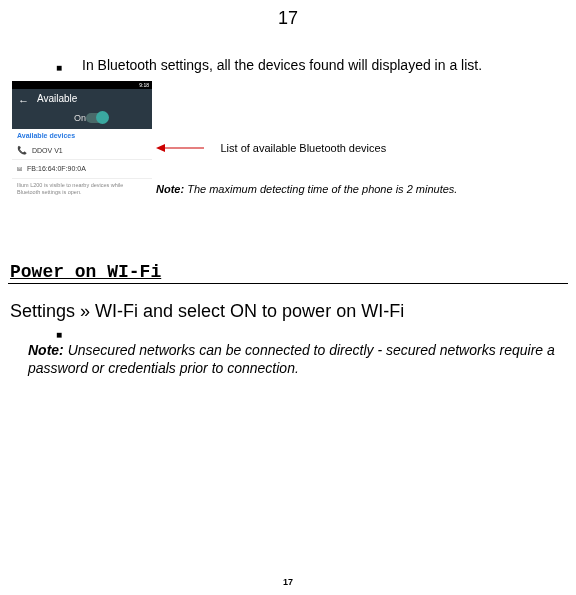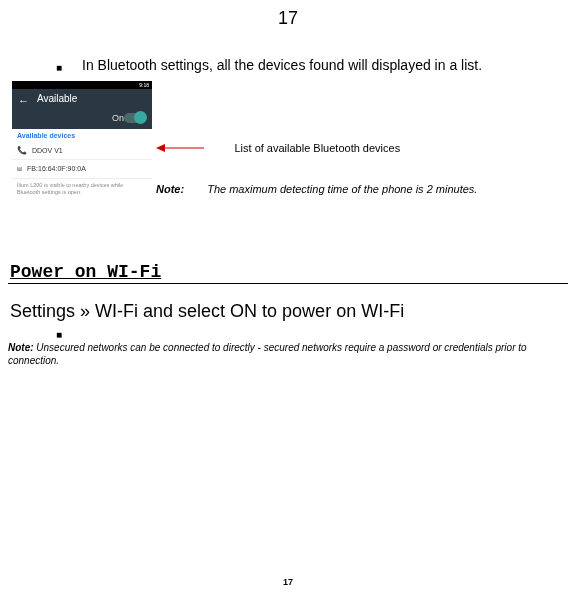--- a/index.html
+++ b/index.html
@@ -58,21 +58,21 @@
       align-items: center;
       gap: 8px;
       font-size: 10px;
     }
     .bt-arrow { font-size: 11px; }
     .bt-on-row {
       background: #2a3843;
       color: #ddd;
       padding: 4px 6px 6px 24px;
       display: flex;
-      justify-content: flex-end;
+      justify-content: center;
       align-items: center;
       font-size: 9px;
     }
     .toggle {
       width: 22px;
       height: 10px;
       background: #4a6a6a;
       border-radius: 5px;
       position: relative;
     }
@@ -115,29 +115,29 @@
       margin-left: 4px;
       padding-top: 58px;
     }
     .arrow-red {
       display: inline-block;
       vertical-align: middle;
     }
     .list-label {
       font-size: 11px;
       display: inline-block;
-      margin-left: 24px;
+      margin-left: 10px;
       vertical-align: middle;
     }
     .detect-note {
       font-size: 11px;
       margin-top: 26px;
     }
     .detect-note .label { font-weight: bold; font-style: italic; }
-    .detect-note .txt { font-style: italic; margin-left: 20px; }
+    .detect-note .txt { font-style: italic; }
     .section-heading {
       font-size: 18px;
       font-weight: bold;
       text-decoration: underline;
       margin-top: 60px;
       margin-left: 2px;
       font-family: Liberation Mono, monospace;
     }
     .hr-line {
       border: none;
@@ -149,22 +149,22 @@
       margin-left: 2px;
       margin-top: 17px;
     }
     .bullet-section2 {
       margin-top: 2px;
       margin-left: 48px;
       display: flex;
       gap: 20px;
     }
     .wifi-note {
-      font-size: 10px;
-      margin-left: 0;
+      font-size: 14px;
+      margin-left: 20px;
       margin-top: 1px;
       line-height: 1.3;
     }
     .wifi-note .label { font-weight: bold; font-style: italic; }
     .wifi-note .txt { font-style: italic; }
     .page-number-bottom {
       position: absolute;
       bottom: 8px;
       left: 0;
       right: 0;

